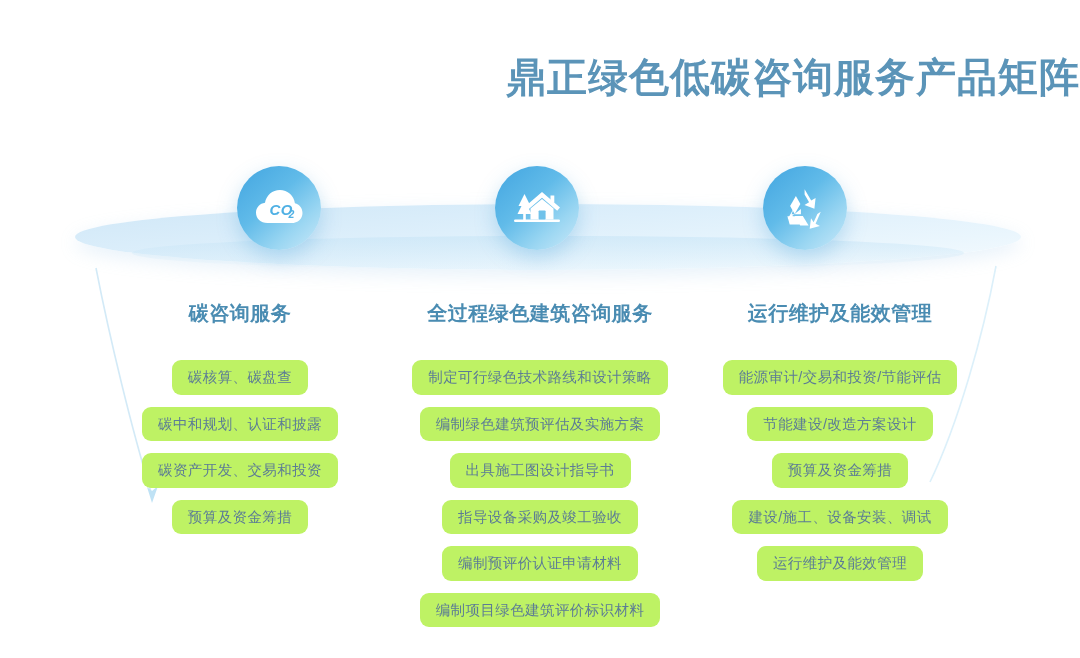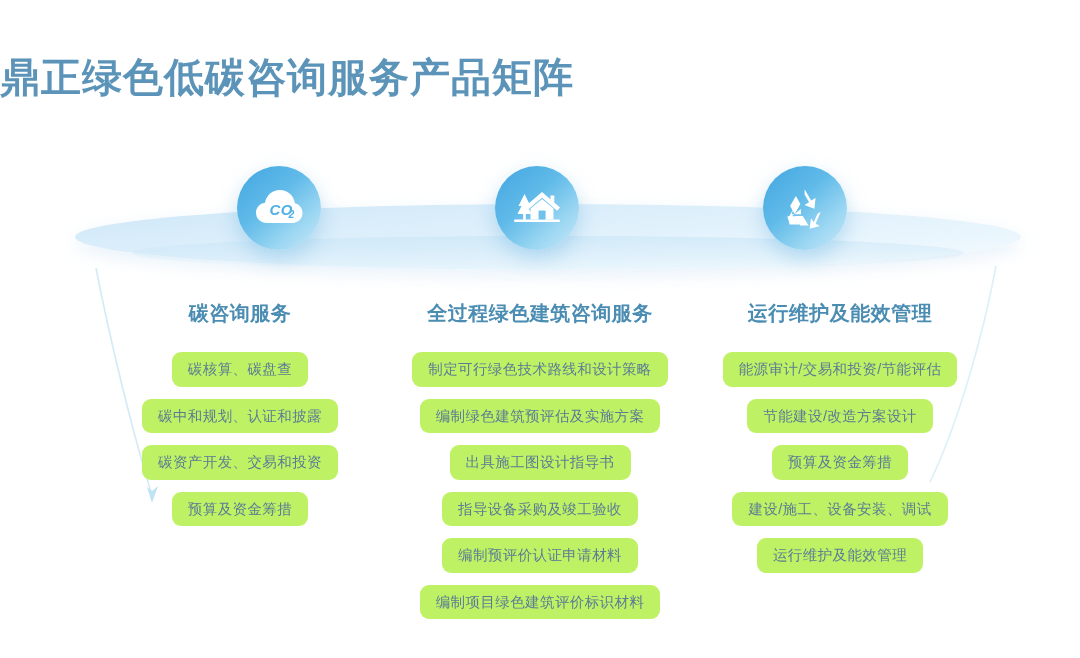--- a/index.html
+++ b/index.html
@@ -16,21 +16,21 @@
     font-family: "Liberation Sans", "DejaVu Sans", sans-serif;
     -webkit-font-smoothing: antialiased;
   }
 
   
   .page-title {
     position: absolute;
     top: 50px;
     left: 0;
     width: 1080px;
-    text-align: left;
+    text-align: right;
     font-size: 40px;
     font-weight: 700;
     letter-spacing: 1px;
     color: #5b94b8;
     line-height: 1.35;
     white-space: nowrap;
   }
 
   
   .stage {
@@ -111,21 +111,21 @@
   }
   .col-1 { width: 300px; }
   .col-2 { width: 300px; }
   .col-3 { width: 300px; }
 
   .column-heading {
     font-size: 20px;
     font-weight: 700;
     color: #4a8cb2;
     letter-spacing: 0.5px;
-    margin-bottom: 25px;
+    margin-bottom: 33px;
     white-space: nowrap;
   }
 
   .pill {
     background: #bef264;
     color: #5c7c95;
     font-size: 14.5px;
     line-height: 1;
     padding: 10px 16px;
     border-radius: 9px;

